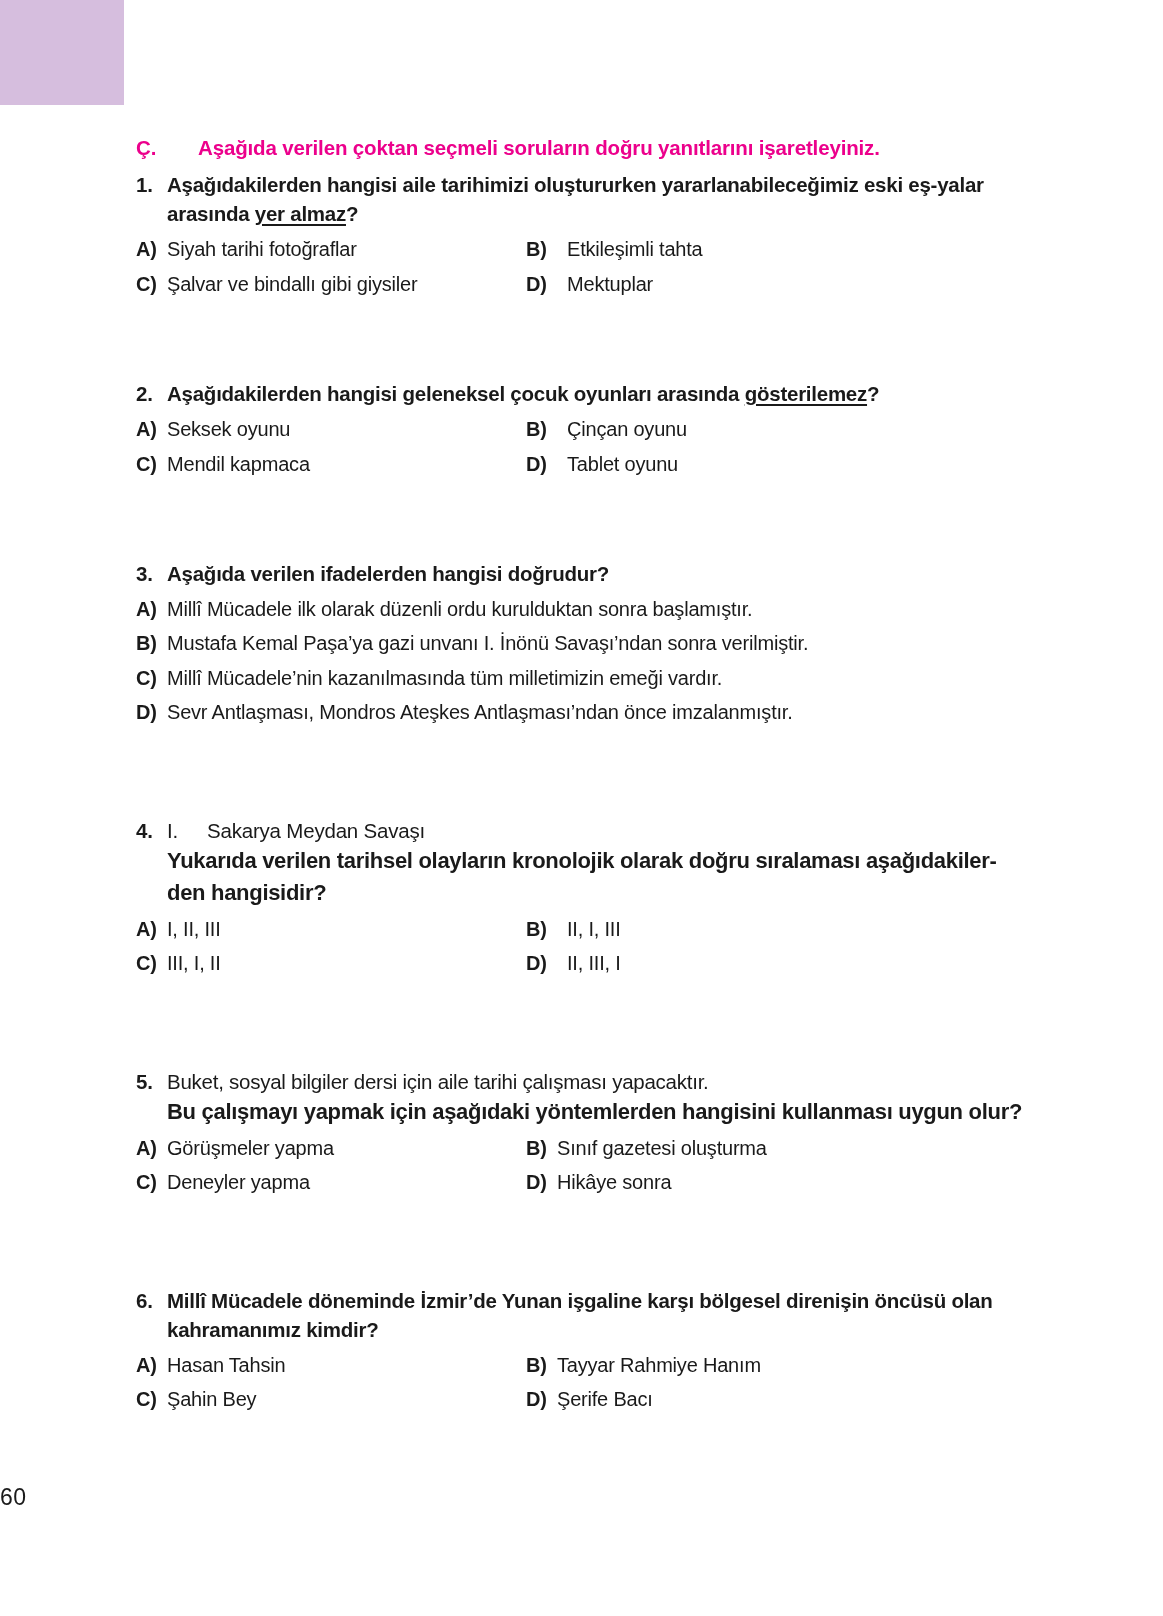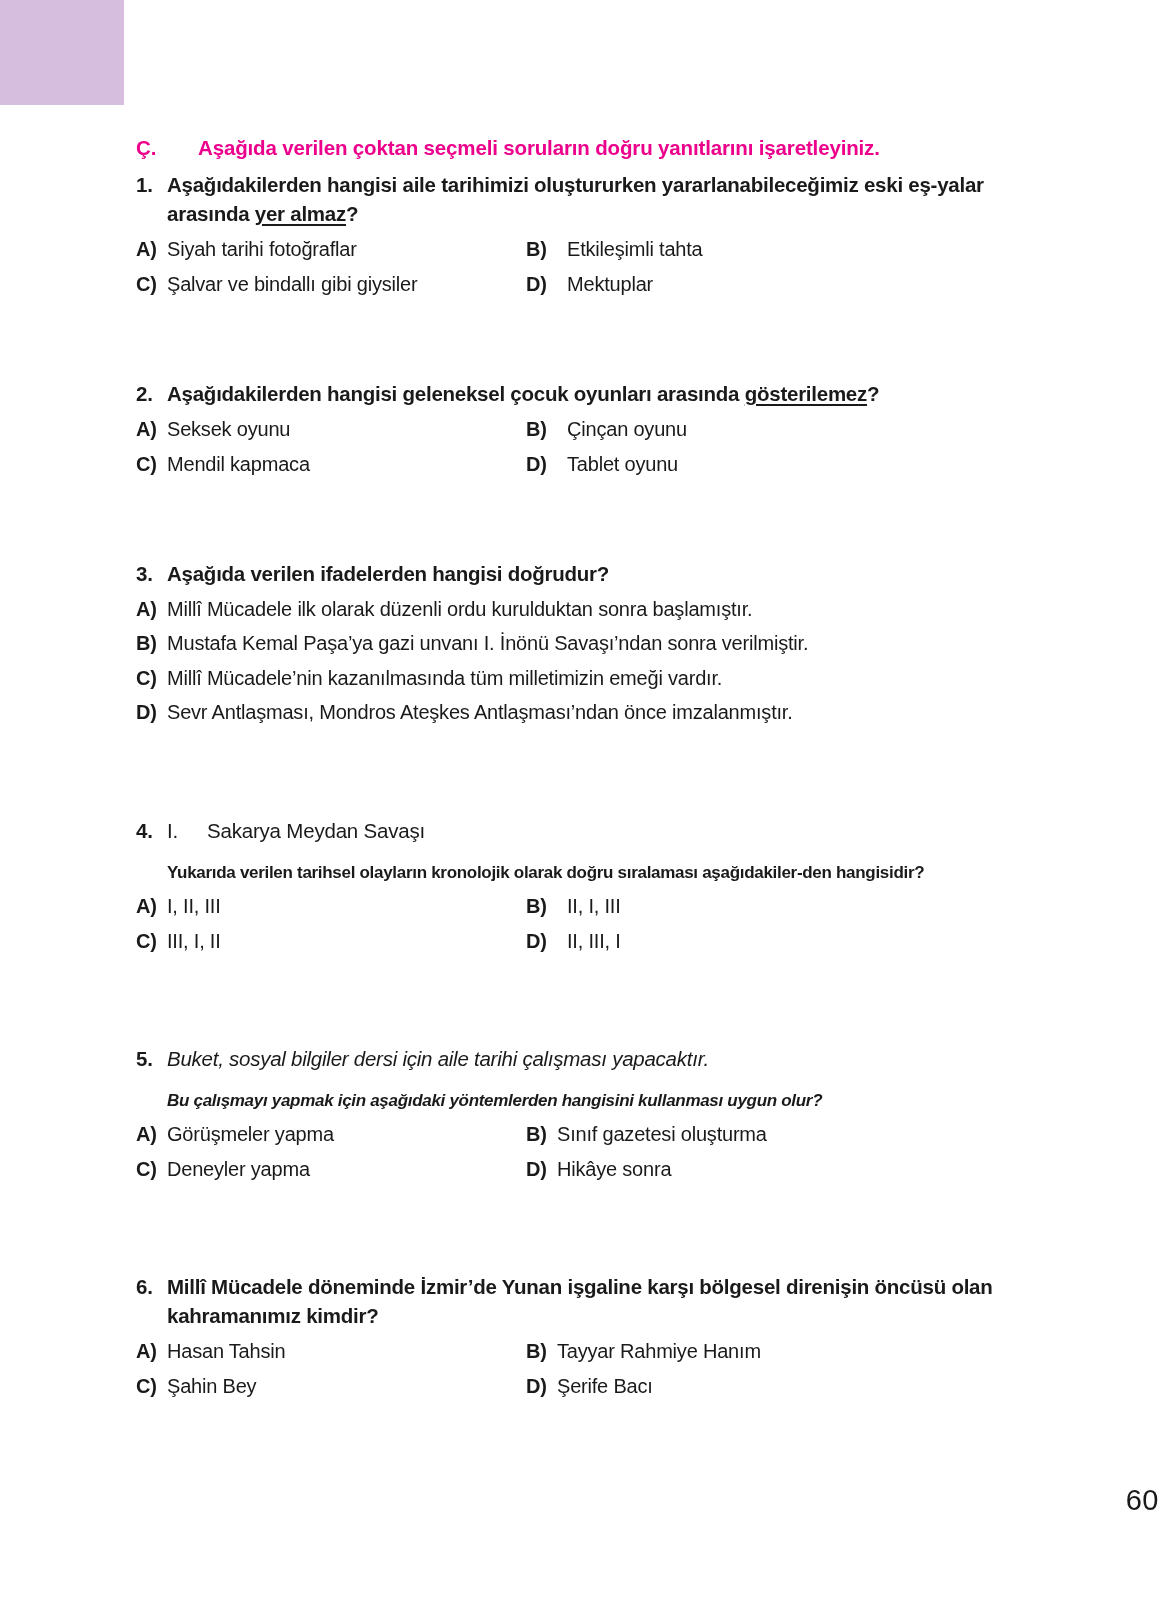--- a/index.html
+++ b/index.html
@@ -89,24 +89,23 @@
     line-height: 1.45;
     letter-spacing: -0.2px;
   }
   .roman-row .rn {
     flex: 0 0 auto;
     width: 40px;
   }
   .roman-row .rt { flex: 1 1 auto; }
   .sub-bold {
     font-weight: bold;
-    font-size: 17px;
+    font-size: 22px;
     line-height: 1.42;
     letter-spacing: -0.3px;
-    margin-top: 16px;
   }
 
   
   .options {
     display: grid;
     grid-template-columns: 390px 1fr;
     column-gap: 0;
     row-gap: 0;
     margin-top: 4px;
   }
@@ -127,22 +126,22 @@
   .opt-text { flex: 1 1 auto; }
 
   .gap-lg { height: 78px; }
   .gap-xl { height: 86px; }
 
   .page-number {
     position: absolute;
     left: 0;
     right: 4px;
     top: 1484px;
-    text-align: right;
-    font-size: 29px;
+    text-align: left;
+    font-size: 23px;
     color: #1a1a1a;
     letter-spacing: 0.5px;
   }
 </style>
 </head>
 <body>
 
 <div class="page">
 
   <div class="corner-block" style="background: rgb(214, 190, 222);"></div>
@@ -266,21 +265,21 @@
           <span class="opt-text">II, III, I</span>
         </div>
       </div>
     </div>
 
     <div class="gap-xl"></div>
 
     <div class="question">
       <div class="q-row">
         <span class="q-num">5.</span>
-        <div style="flex:1 1 auto;font-style:italic;">
+        <div style="flex:1 1 auto;">
           <div class="q-text normal">Buket, sosyal bilgiler dersi için aile tarihi çalışması yapacaktır.</div>
           <div class="sub-bold">Bu çalışmayı yapmak için aşağıdaki yöntemlerden hangisini kullanması uygun olur?</div>
         </div>
       </div>
       <div class="options">
         <div class="opt">
           <span class="opt-key">A)</span>
           <span class="opt-text">Görüşmeler yapma</span>
         </div>
         <div class="opt">

